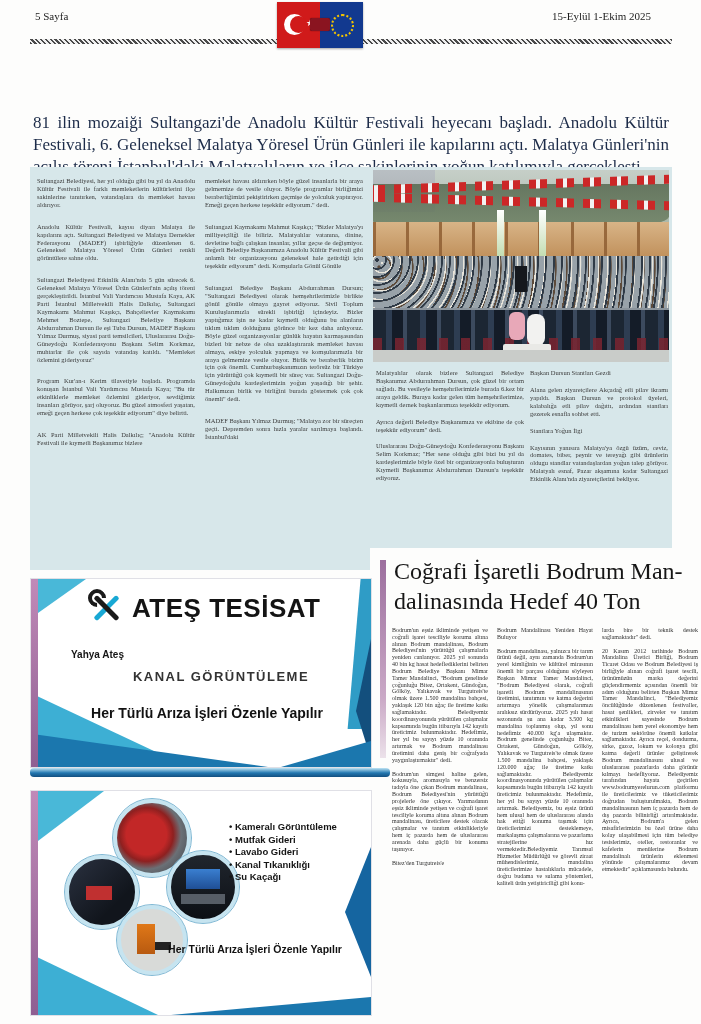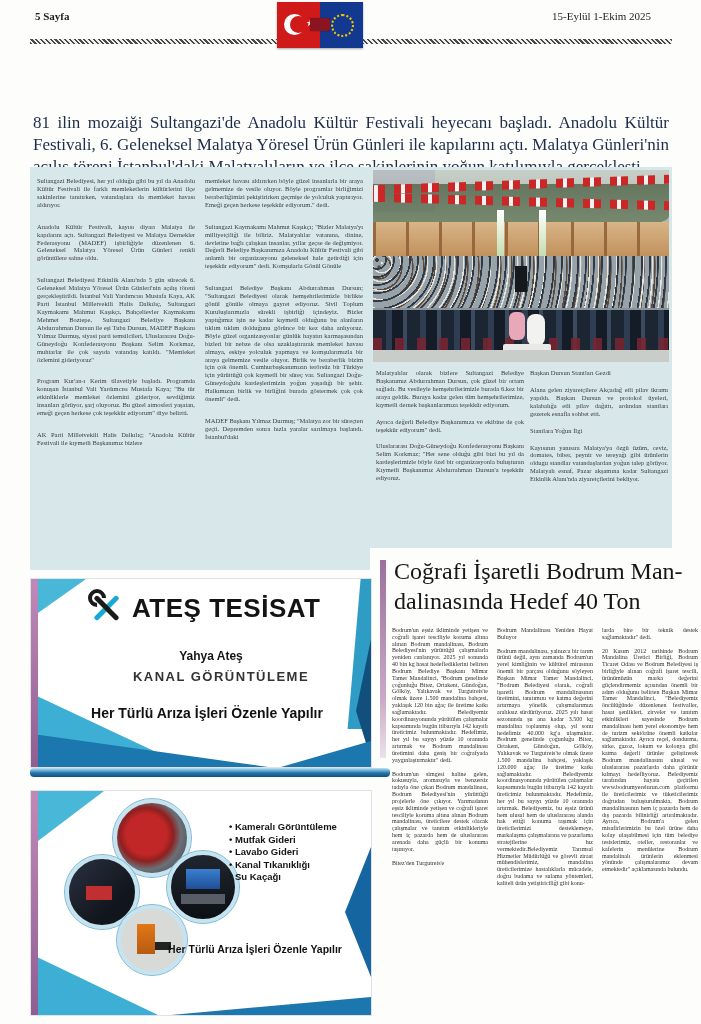--- a/index.html
+++ b/index.html
@@ -1,20 +1,20 @@
 <!DOCTYPE html>
 <html><head>
 <meta charset="utf-8">
 <style>
   html,body{margin:0;padding:0;background:#ffffff;}
   .page{position:relative;width:701px;height:1024px;background:#fdfdfc;overflow:hidden;
         font-family:"Liberation Serif",serif;color:#222;}
   
   .meta{position:absolute;font-size:11px;color:#1d1d1d;}
-  #pageLabel{left:35px;top:10px;font-weight:bold;}
+  #pageLabel{left:35px;top:10px;}
   #issueDate{right:50px;top:10px;}
   .hatch{position:absolute;left:30px;top:39px;width:642px;height:5px;
          background:repeating-linear-gradient(45deg,#4a4a4a 0 1.6px,#efefef 1.6px 3.4px);}
   .logo{position:absolute;left:277px;top:2px;width:86px;height:46px;display:flex;
         box-shadow:0 1px 2px rgba(0,0,0,.35);}
   .flag-tr{position:relative;width:43px;height:46px;background:#d01a1a;overflow:hidden;}
   .flag-tr .c1{position:absolute;left:7px;top:12px;width:21px;height:21px;border-radius:50%;background:#fff;}
   .flag-tr .c2{position:absolute;left:13px;top:14px;width:17px;height:17px;border-radius:50%;background:#d01a1a;}
   .flag-tr .st{position:absolute;left:29px;top:16px;color:#fff;font-size:9px;font-family:"DejaVu Sans",sans-serif;}
   .flag-eu{position:relative;width:43px;height:46px;background:#12398f;}
@@ -86,21 +86,21 @@
   .ad1-head{position:absolute;left:56px;top:10px;display:flex;align-items:center;gap:7px;}
   .tool-icon{position:relative;width:38px;height:38px;flex:0 0 auto;}
   .tool-icon .bar1,.tool-icon .bar2{position:absolute;left:17px;top:3px;width:5px;height:32px;border-radius:2px;}
   .tool-icon .bar1{background:#18a8d4;transform:rotate(45deg);}
   .tool-icon .bar2{background:#1a1a1a;transform:rotate(-45deg);}
   .tool-icon .head{position:absolute;left:1px;top:0;width:10px;height:10px;border:4px solid #1a1a1a;
                    border-radius:50%;border-right-color:transparent;transform:rotate(45deg);}
   .ad1-title{font-size:26px;font-weight:700;color:#141414;letter-spacing:.5px;}
   .ad1-sub{position:absolute;left:70px;right:30px;top:42px;text-align:center;font-size:13px;font-weight:700;
            letter-spacing:1.5px;color:#333;margin-top:48px;}
-  .ad1-name{position:absolute;left:40px;right:20px;top:70px;text-align:center;font-size:12px;font-weight:700;color:#151515;}
+  .ad1-name{position:absolute;left:40px;right:20px;top:70px;text-align:left;font-size:10px;font-weight:700;color:#151515;}
   .ad1-phone{position:absolute;left:40px;right:20px;top:88px;text-align:center;font-size:18px;font-weight:700;color:#111;}
   .ad1-phone .ph-ic{font-family:"DejaVu Sans",sans-serif;font-size:15px;margin-right:4px;}
   .ad1-tag{position:absolute;left:26px;right:14px;top:126px;text-align:center;font-size:14px;font-weight:700;color:#111;}
   
   .ad-divider{position:absolute;left:30px;top:768px;width:360px;height:9px;border-radius:4px;
               background:linear-gradient(180deg,#bfe4f4,#2277b0 55%,#134f80);}
   
   .circles{position:absolute;left:34px;top:8px;width:164px;height:176px;}
   .circ{position:absolute;border-radius:50%;border:4px solid #c6e4f0;outline:1px solid #7fb8d4;box-sizing:border-box;}
   .c-top{left:48px;top:0;width:78px;height:78px;

